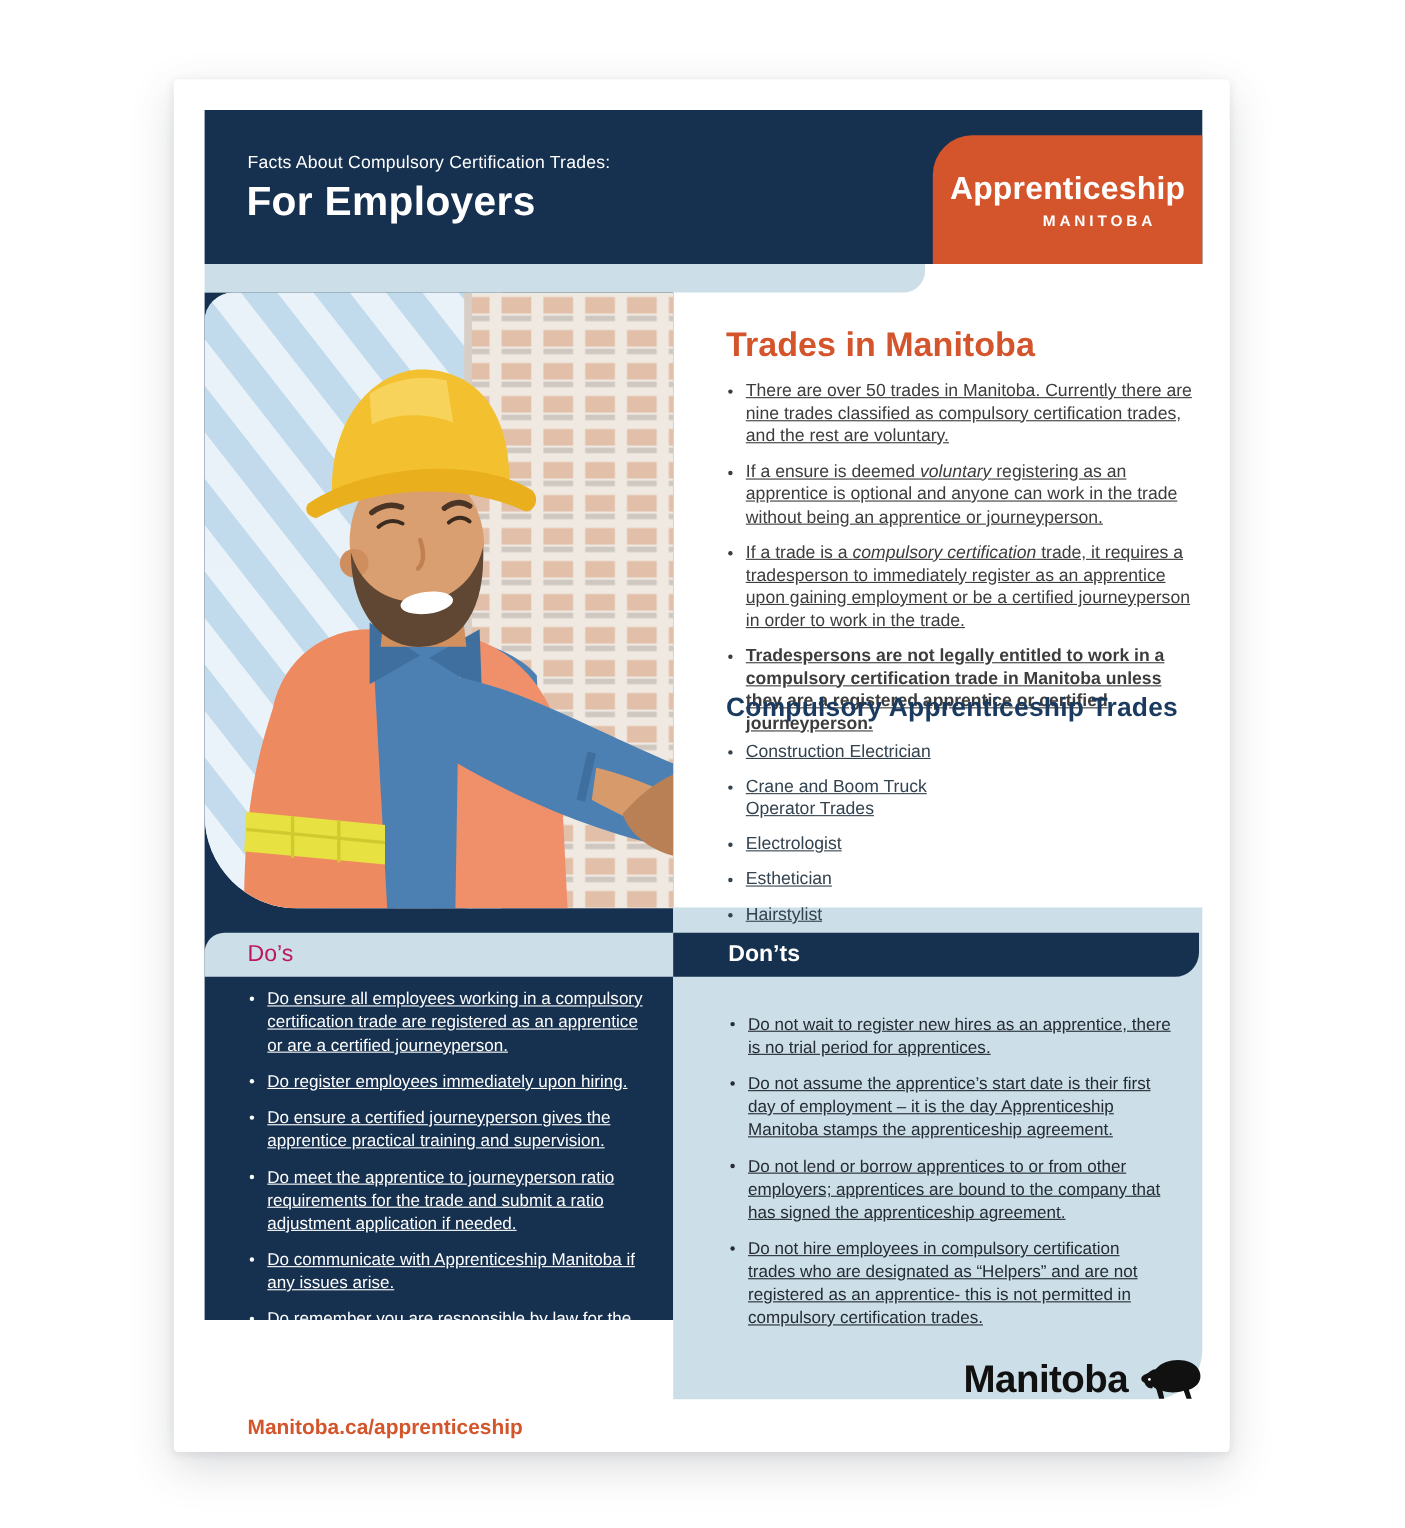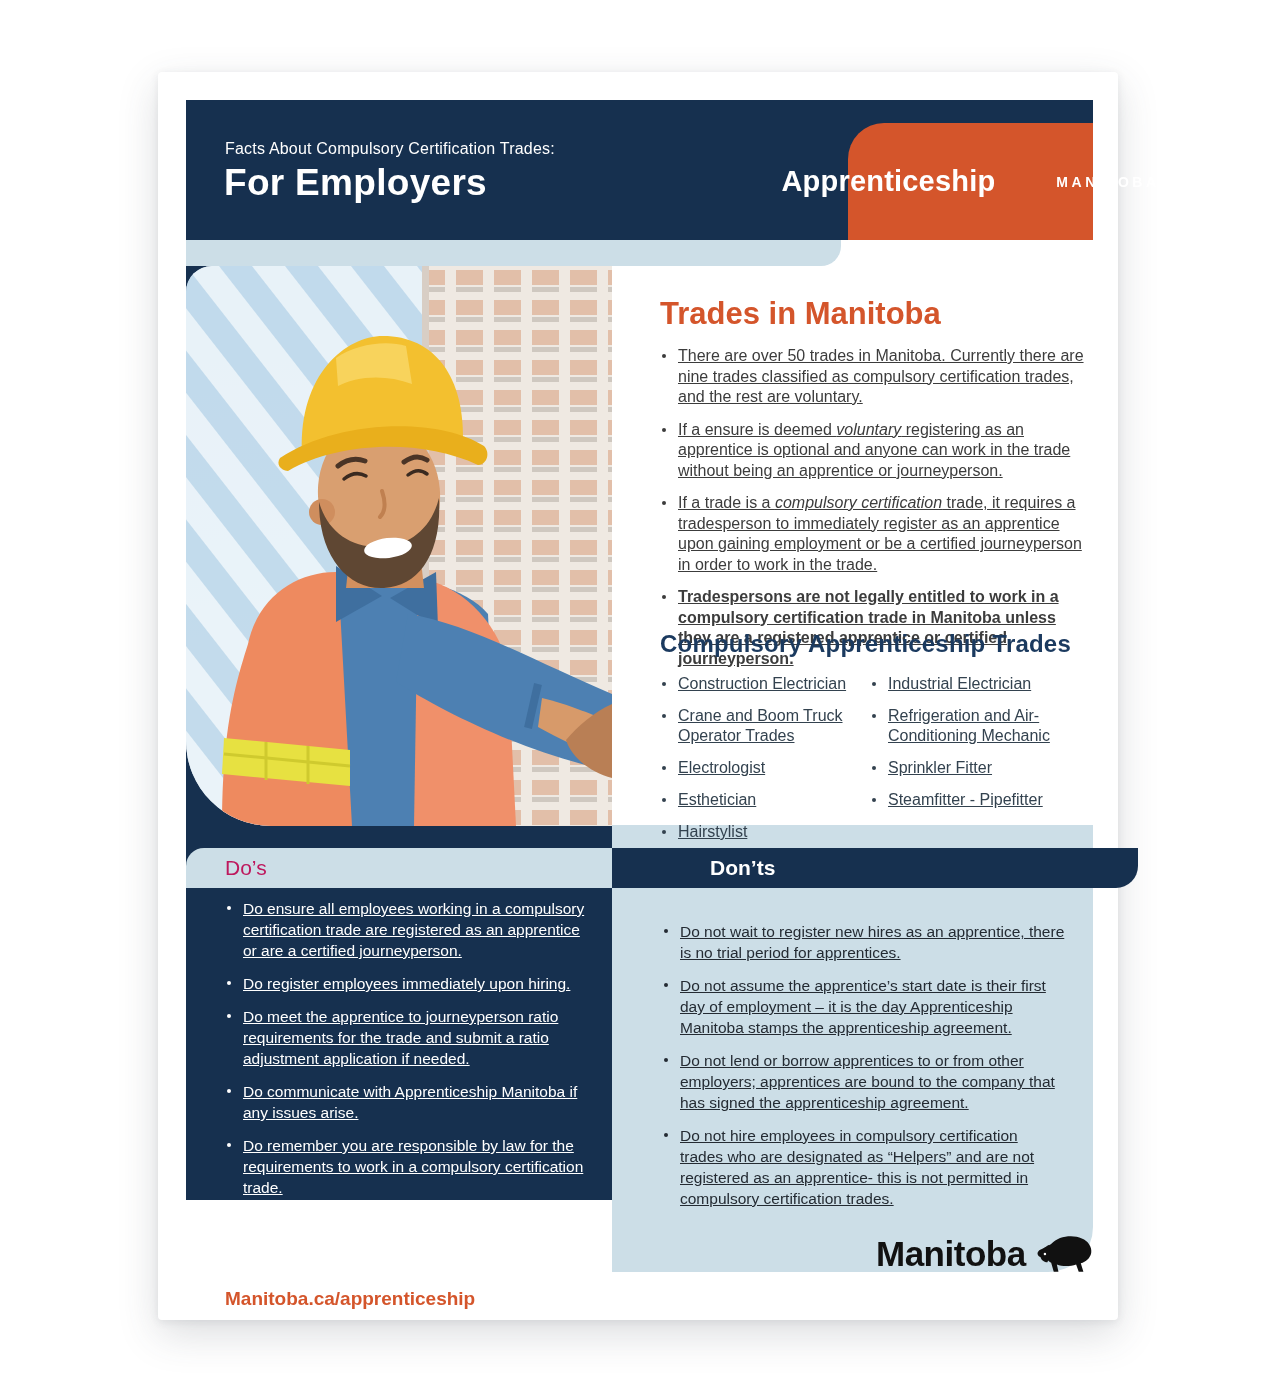--- a/index.html
+++ b/index.html
@@ -13,41 +13,41 @@
     background:#ffffff;border-radius:4px;
     box-shadow:0 14px 40px rgba(60,64,80,.18), 0 2px 8px rgba(60,64,80,.10);
   }
   .abs{position:absolute;}
   
   .header{left:28px;top:28px;width:907px;height:140px;background:#16304F;}
   .eyebrow{left:39px;top:40px;color:#fff;font-size:16px;letter-spacing:.2px;}
   .doc-title{left:38px;top:62px;color:#fff;font-size:37px;font-weight:bold;letter-spacing:.3px;}
   .logo-box{
     left:690px;top:51px;width:245px;height:117px;background:#D4552B;
-    border-radius:36px 0 0 0;display:flex;flex-direction:row;
+    border-radius:36px 0 0 0;display:flex;flex-direction:column;
     align-items:center;justify-content:center;gap:3px;
   }
   .logo-main{color:#fff;font-size:29px;font-weight:bold;letter-spacing:.2px;}
   .logo-sub{color:#fff;font-size:14px;font-weight:bold;letter-spacing:3.5px;margin-left:58px;}
   .strip{left:28px;top:168px;width:655px;height:26px;background:#CCDEE7;border-radius:0 0 20px 0;}
   
   .left-panel{left:28px;top:194px;width:426px;height:934px;background:#16304F;}
   .photo{left:0;top:0;width:426px;height:560px;border-radius:26px 0 0 85px;overflow:hidden;}
   .photo svg{display:block;width:426px;height:560px;}
   .dos-header{left:0;top:582px;width:426px;height:40px;background:#CCDEE7;border-radius:18px 0 0 0;
     display:flex;align-items:center;}
   .dos-header span{color:#be185d;font-size:21px;font-weight:normal;margin-left:39px;text-align:right;}
   ul.blist{list-style:none;margin:0;padding:0;}
   ul.blist li{position:relative;margin:0 0 12px 0;text-decoration:underline;}
   ul.blist li::before{content:"";position:absolute;left:-16px;top:8px;width:4px;height:4px;border-radius:50%;background:currentColor;}
   .dos-list{left:57px;top:632px;width:348px;color:#ffffff;font-size:15.5px;line-height:21px;}
   
   .donts-panel{left:454px;top:753px;width:481px;height:447px;background:#CCDEE7;border-radius:0 0 45px 0;}
   .donts-header{left:0;top:23px;width:478px;height:40px;background:#16304F;border-radius:0 0 22px 0;
-    display:flex;align-items:center;padding-left:48px;}
+    display:flex;align-items:center;}
   .donts-header span{color:#fff;font-size:21px;font-weight:bold;margin-left:50px;}
   .donts-list{left:68px;top:96px;width:385px;color:#242B33;font-size:15.5px;line-height:21px;}
   
   .trades-title{left:502px;top:224px;color:#D4552B;font-size:31px;font-weight:bold;}
   .trades-list{left:520px;top:274px;width:415px;color:#3C3C3C;font-size:16px;line-height:20.5px;}
   .trades-list li{margin-bottom:8px;}
   .comp-title{left:502px;top:558px;color:#1B3A5F;font-size:24px;font-weight:bold;letter-spacing:.2px;}
   .trade-cols{left:520px;top:602px;width:420px;display:flex;}
   .trade-cols ul{width:50%;color:#33424F;font-size:16px;line-height:20px;}
   .trade-cols li{margin-bottom:9px;padding-right:19px;}
@@ -145,20 +145,21 @@
         </g>
       </svg>
     </div>
 
     <div class="abs dos-header">
       <span>Do’s</span>
     </div>
     <ul class="abs blist dos-list">
         <li>Do ensure all employees working in a compulsory certification trade are registered as an apprentice or are a certified journeyperson.</li>
         <li>Do register employees immediately upon hiring.</li>
+        <li>Do ensure a certified journeyperson gives the apprentice practical training and supervision.</li>
         <li>Do meet the apprentice to journeyperson ratio requirements for the trade and submit a ratio adjustment application if needed.</li>
         <li>Do communicate with Apprenticeship Manitoba if any issues arise.</li>
         <li>Do remember you are responsible by law for the requirements to work in a compulsory certification trade.</li>
       </ul>
   </div>
 
   <div class="abs donts-panel">
     <div class="abs donts-header">
       <span>Don’ts</span>
     </div>
@@ -180,26 +181,20 @@
 
   <div class="abs comp-title">Compulsory Apprenticeship Trades</div>
   <div class="abs trade-cols">
     <ul class="blist">
         <li>Construction Electrician</li>
         <li>Crane and Boom Truck Operator Trades</li>
         <li>Electrologist</li>
         <li>Esthetician</li>
         <li>Hairstylist</li>
       </ul>
-    <ul class="blist">
-        <li>Industrial Electrician</li>
-        <li>Refrigeration and Air-Conditioning Mechanic</li>
-        <li>Sprinkler Fitter</li>
-        <li>Steamfitter - Pipefitter</li>
-      </ul>
   </div>
 
   <a class="abs footer-link" href="#">Manitoba.ca/apprenticeship</a>
   <div class="abs mb-logo">
     <span class="mb-word">Manitoba</span>
     <svg viewBox="0 0 120 84">
       <path fill="#111" d="M34,22 C46,8 74,4 92,12 C104,17 112,28 110,40 C108,50 100,57 90,60 L95,76 L86,76 L81,62 C70,66 54,66 44,62 L47,76 L38,76 L33,59 C26,55 22,48 16,48 C8,48 4,41 9,36 C13,32 24,31 34,22 Z"></path>
       <path fill="#111" d="M30,24 C20,28 12,36 12,44 C12,52 18,58 26,58 L30,44 Z"></path>
       <circle cx="21" cy="42" r="2.4" fill="#fff"></circle>
     </svg>

